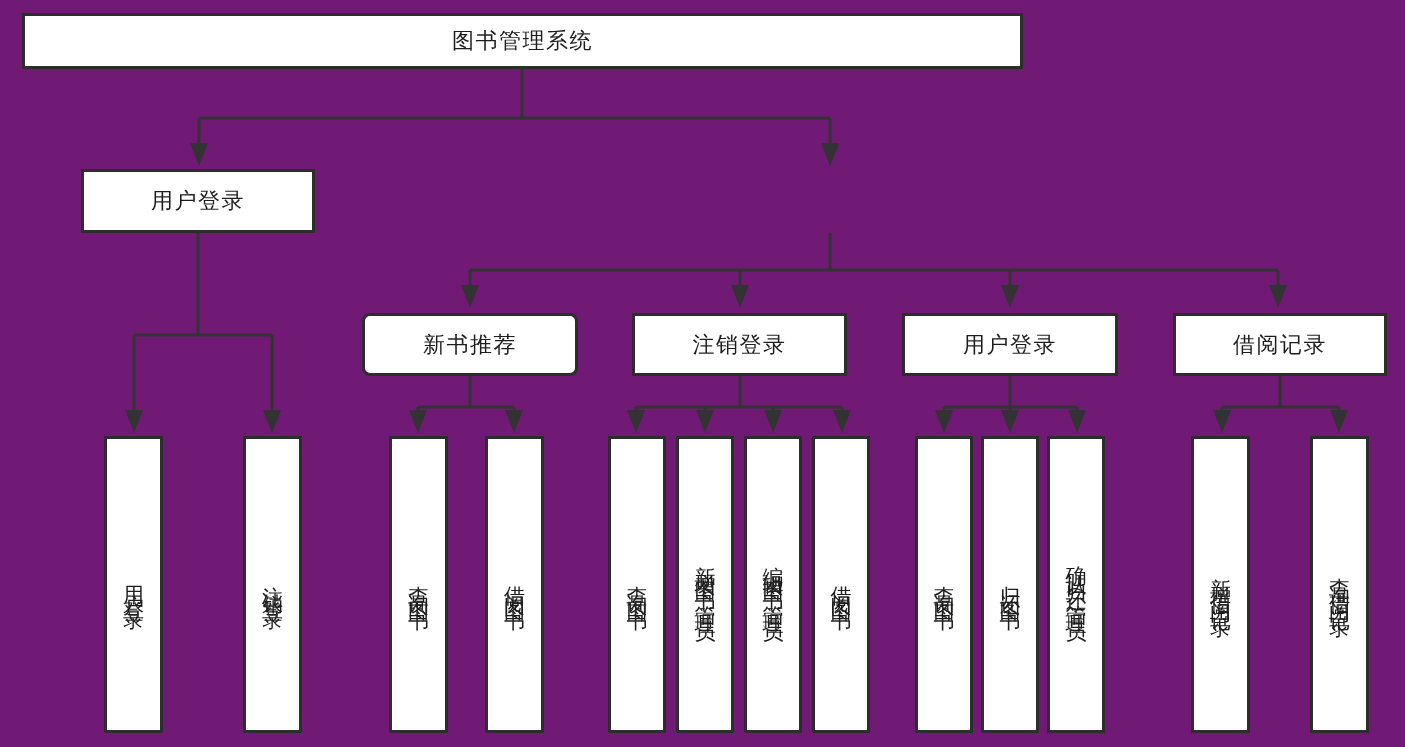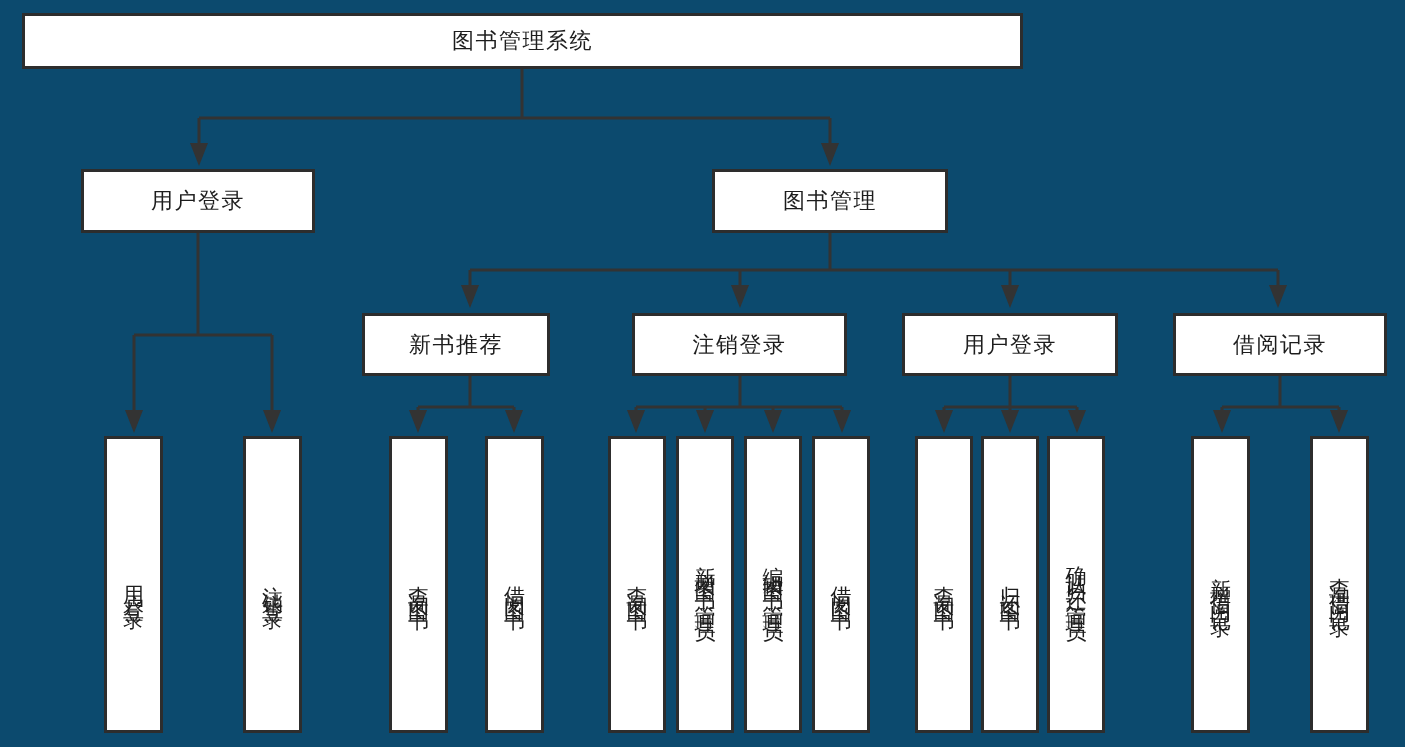--- a/index.html
+++ b/index.html
@@ -1,17 +1,17 @@
 <!DOCTYPE html>
 <html><head>
 <meta charset="utf-8">
 <style>
   html,body{margin:0;padding:0;background:#ffffff;}
   body{font-family:"Liberation Sans","DejaVu Sans",sans-serif;}
-  .stage{position:relative;width:1405px;height:747px;background:#0c4a6e;overflow:hidden;}
+  .stage{position:relative;width:1405px;height:747px;background:#701a75;overflow:hidden;}
   .connectors{position:absolute;left:0;top:0;z-index:1;}
   .node{
     position:absolute;box-sizing:border-box;background:#ffffff;
     border:3px solid #2d2d2d;display:flex;align-items:center;justify-content:center;
     color:#1d1d1d;font-size:22px;letter-spacing:1.5px;z-index:2;
   }
   .leaf{font-size:21px;letter-spacing:0;}
   .leaf .lbl{
     writing-mode:vertical-rl;text-orientation:mixed;
     letter-spacing:8px;line-height:1.05;white-space:nowrap;
@@ -59,25 +59,22 @@
     </g>
   </svg>
 
   <div class="node" style="left:22px;top:13px;width:1001px;height:56px;">
     <span class="lbl">图书管理系统</span>
   </div>
 
   <div class="node" style="left:81px;top:169px;width:234px;height:64px;">
     <span class="lbl">用户登录</span>
   </div>
-  <div class="node" style="left:712px;top:169px;width:236px;height:64px;">
-    <span class="lbl">图书管理</span>
-  </div>
 
-  <div class="node" style="left:362px;top:313px;width:188px;height:63px;">
+  <div class="node" style="left:362px;top:313px;width:216px;height:63px;border-radius:8px;">
     <span class="lbl">新书推荐</span>
   </div>
   <div class="node" style="left:632px;top:313px;width:215px;height:63px;">
     <span class="lbl">注销登录</span>
   </div>
   <div class="node" style="left:902px;top:313px;width:216px;height:63px;">
     <span class="lbl">用户登录</span>
   </div>
   <div class="node" style="left:1173px;top:313px;width:214px;height:63px;">
     <span class="lbl">借阅记录</span>

